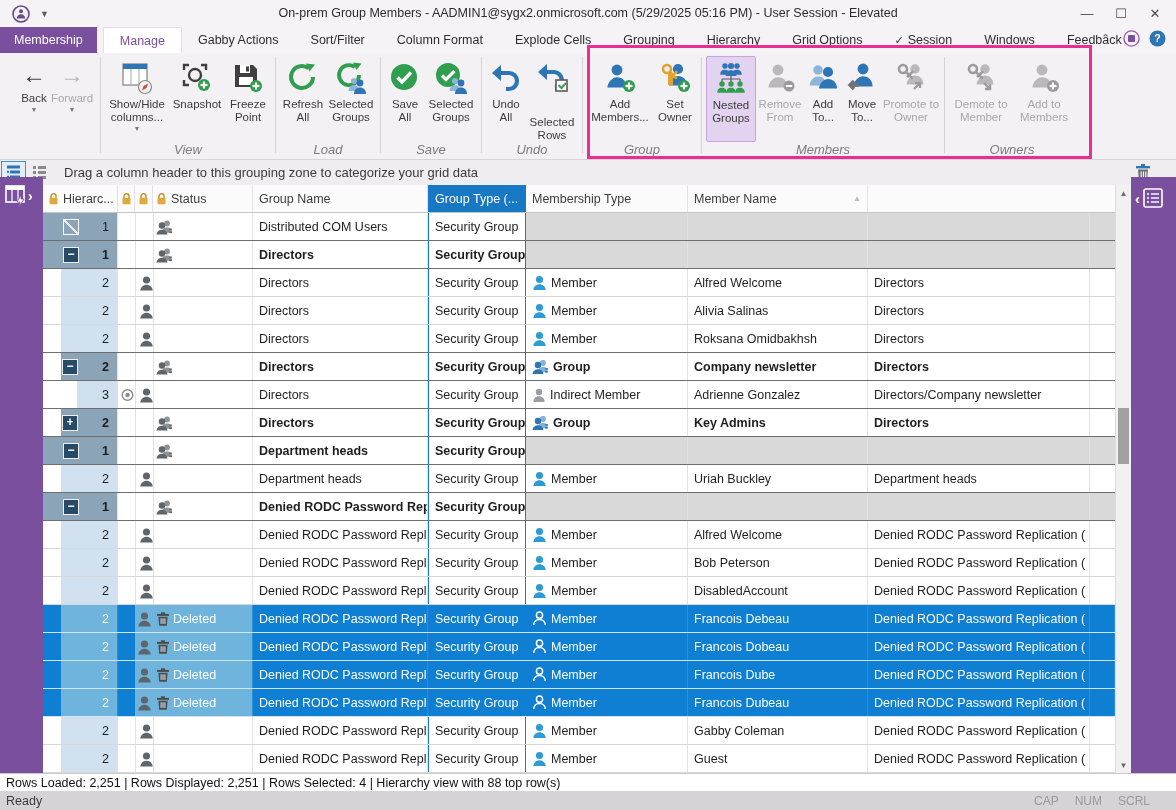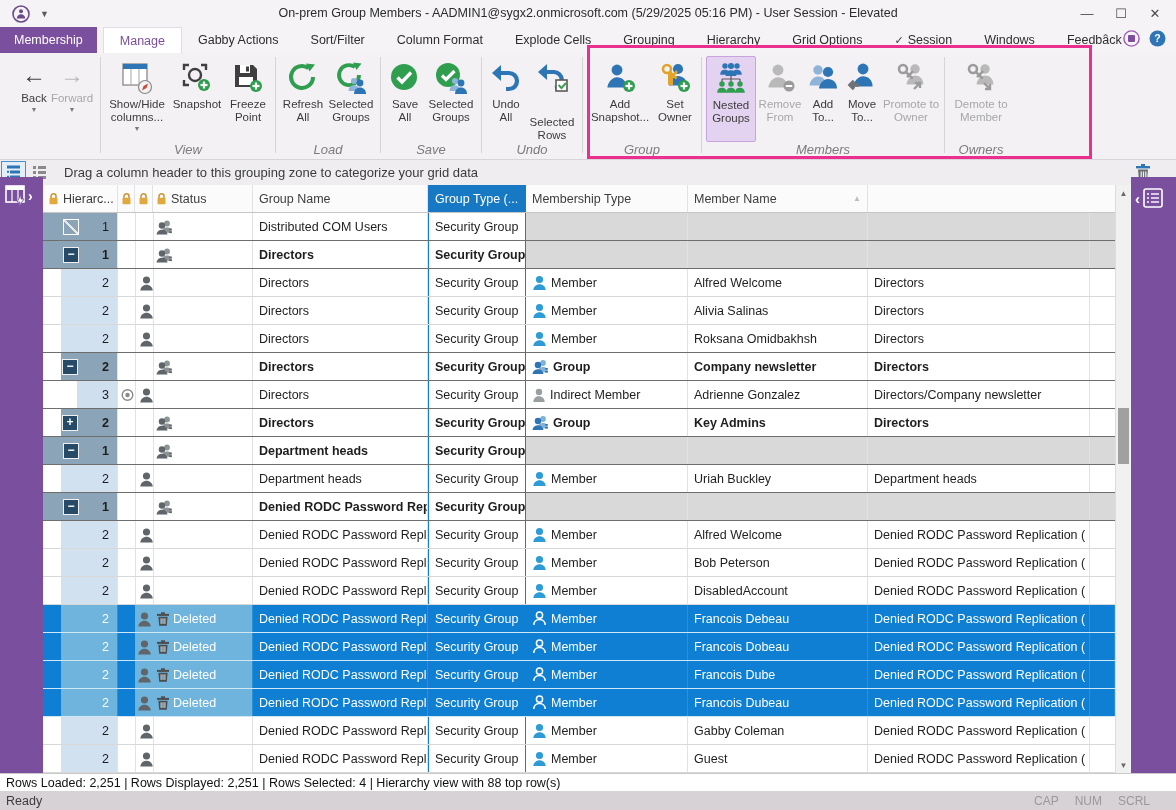--- a/index.html
+++ b/index.html
@@ -308,21 +308,21 @@
           <div class="rbtn" style="width: 66px;">
             <div class="ric">
               <svg width="34" height="34" viewBox="0 0 34 34">
                 <circle cx="14" cy="9" r="5.44" fill="#2e75b5"></circle>
                 <path d="M4.399999999999999 26.6 c0-4 4.32-10.240000000000002 9.600000000000001-10.240000000000002 s9.600000000000001 3.84 9.600000000000001 10.240000000000002 z" fill="#2e75b5"></path>
                 <circle cx="26" cy="25" r="6" fill="#2f9e4f"></circle>
                 <rect x="22.5" y="23.9" width="7" height="2.2" fill="#fff"></rect>
                 <rect x="24.9" y="21.5" width="2.2" height="7" fill="#fff"></rect>
               </svg>
             </div>
-            <div class="rlab">Add Snapshot...</div>
+            <div class="rlab">Add Members...</div>
           </div>
           <div class="rbtn" style="width: 44px;">
             <div class="ric">
               <svg width="34" height="34" viewBox="0 0 34 34">
                 <circle cx="20" cy="8" r="5.1" fill="#2e75b5"></circle>
                 <path d="M11 24.5 c0-4 4.050000000000001-9.600000000000001 9-9.600000000000001 s9 3.5999999999999996 9 9.600000000000001 z" fill="#2e75b5"></path>
                 <circle cx="9" cy="8" r="4" fill="none" stroke="#e0a42a" stroke-width="2.6"></circle>
                 <path d="M11.6 10.6 l7 7 m-2.5-4.5 l3-3 m-6 6 l3-3" stroke="#e0a42a" stroke-width="2.6" fill="none"></path>
                 <rect x="10" y="12" width="5" height="12" fill="#e0a42a"></rect>
                 <circle cx="26" cy="25" r="6" fill="#2f9e4f"></circle>
@@ -412,20 +412,32 @@
             <div class="ric">
               <svg width="34" height="34" viewBox="0 0 34 34">
                 <circle cx="21" cy="8" r="4.76" fill="#b9b9b9"></circle>
                 <path d="M12.600000000000001 23.4 c0-4 3.78-8.959999999999999 8.399999999999999-8.959999999999999 s8.399999999999999 3.36 8.399999999999999 8.959999999999999 z" fill="#b9b9b9"></path>
                 <circle cx="9" cy="8" r="4" fill="none" stroke="#9b9b9b" stroke-width="2.6"></circle>
                 <path d="M11.6 10.6 l7 7 m-2.5-4.5 l3-3 m-6 6 l3-3" stroke="#9b9b9b" stroke-width="2.6" fill="none"></path>
                 <path d="M20 22l6 6 m0-5v5h-5" stroke="#9b9b9b" stroke-width="2.4" fill="none"></path>
               </svg>
             </div>
             <div class="rlab">Demote to Member</div>
+          </div>
+          <div class="rbtn disabled" style="width: 62px;">
+            <div class="ric">
+              <svg width="34" height="34" viewBox="0 0 34 34">
+                <circle cx="15" cy="9" r="5.44" fill="#b9b9b9"></circle>
+                <path d="M5.399999999999999 26.6 c0-4 4.32-10.240000000000002 9.600000000000001-10.240000000000002 s9.600000000000001 3.84 9.600000000000001 10.240000000000002 z" fill="#b9b9b9"></path>
+                <circle cx="26" cy="25" r="6" fill="#9b9b9b"></circle>
+                <rect x="22.5" y="23.9" width="7" height="2.2" fill="#fff"></rect>
+                <rect x="24.9" y="21.5" width="2.2" height="7" fill="#fff"></rect>
+              </svg>
+            </div>
+            <div class="rlab">Add to Members</div>
           </div>
         </div>
         <div class="gname">Owners</div>
       </div>
     </div>
   <div class="pinkbox"></div>
 
   <div class="groupzone">
     <span class="gz-toggle sel">
       <svg width="17" height="17" viewBox="0 0 17 17">

